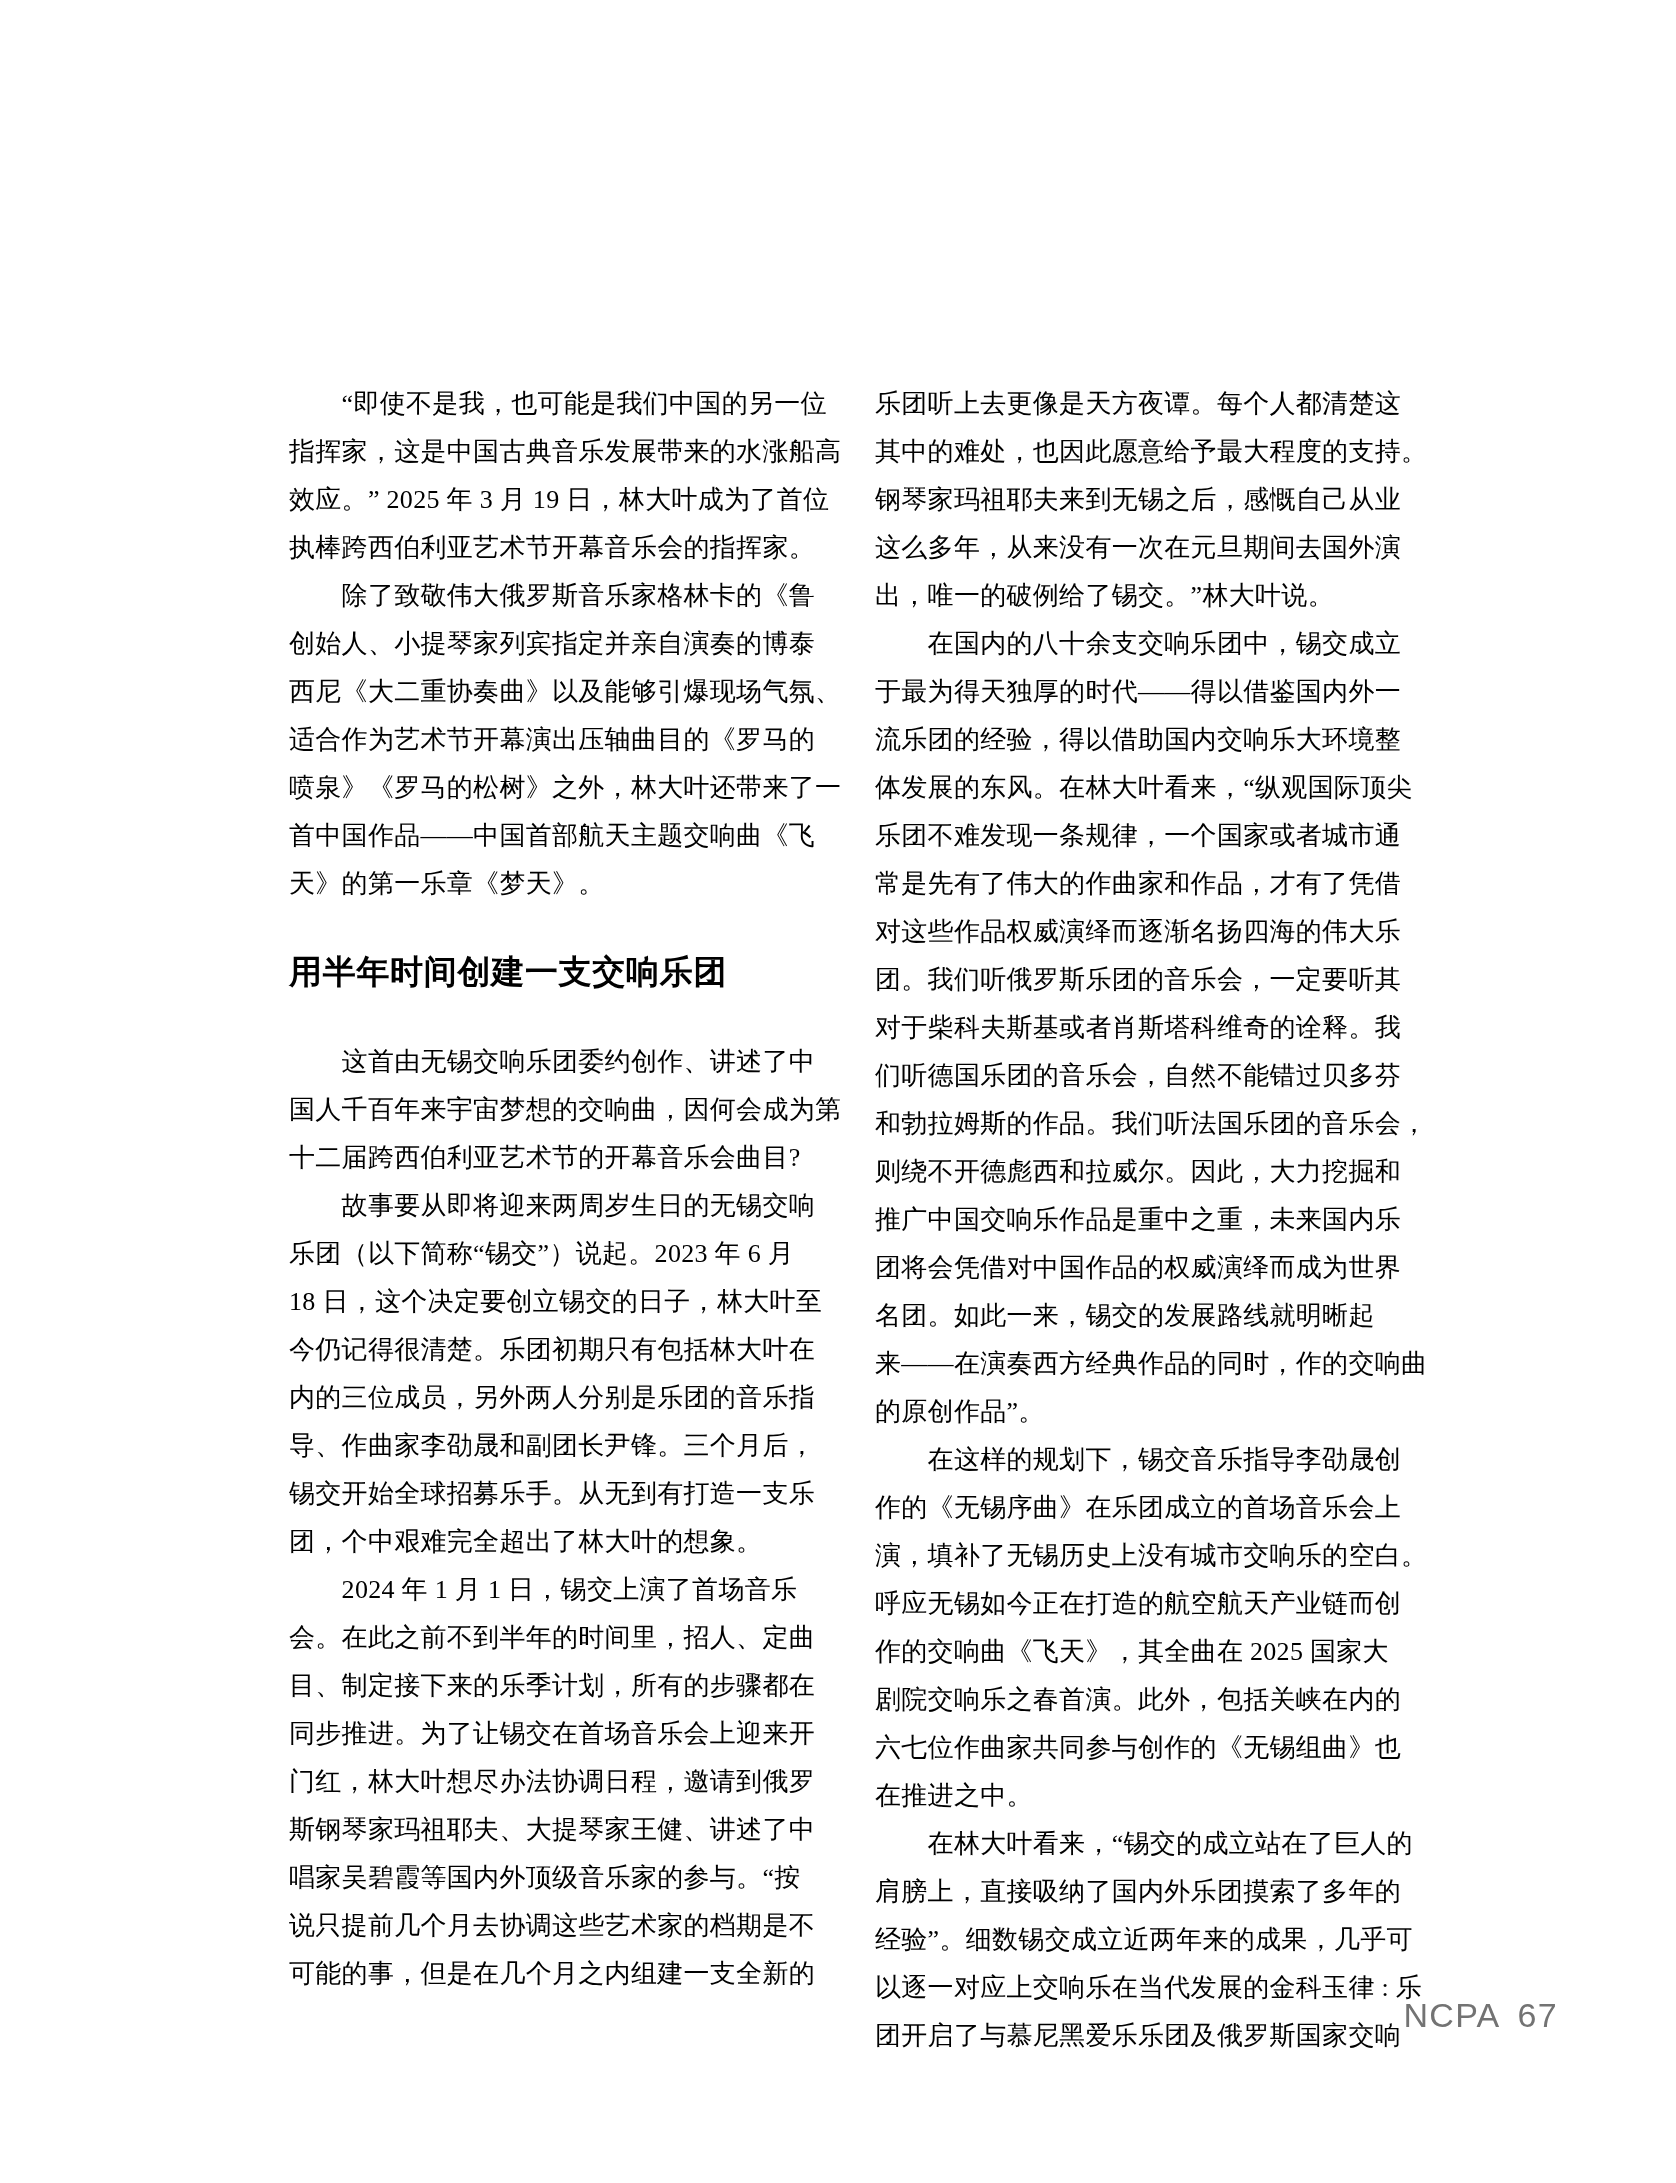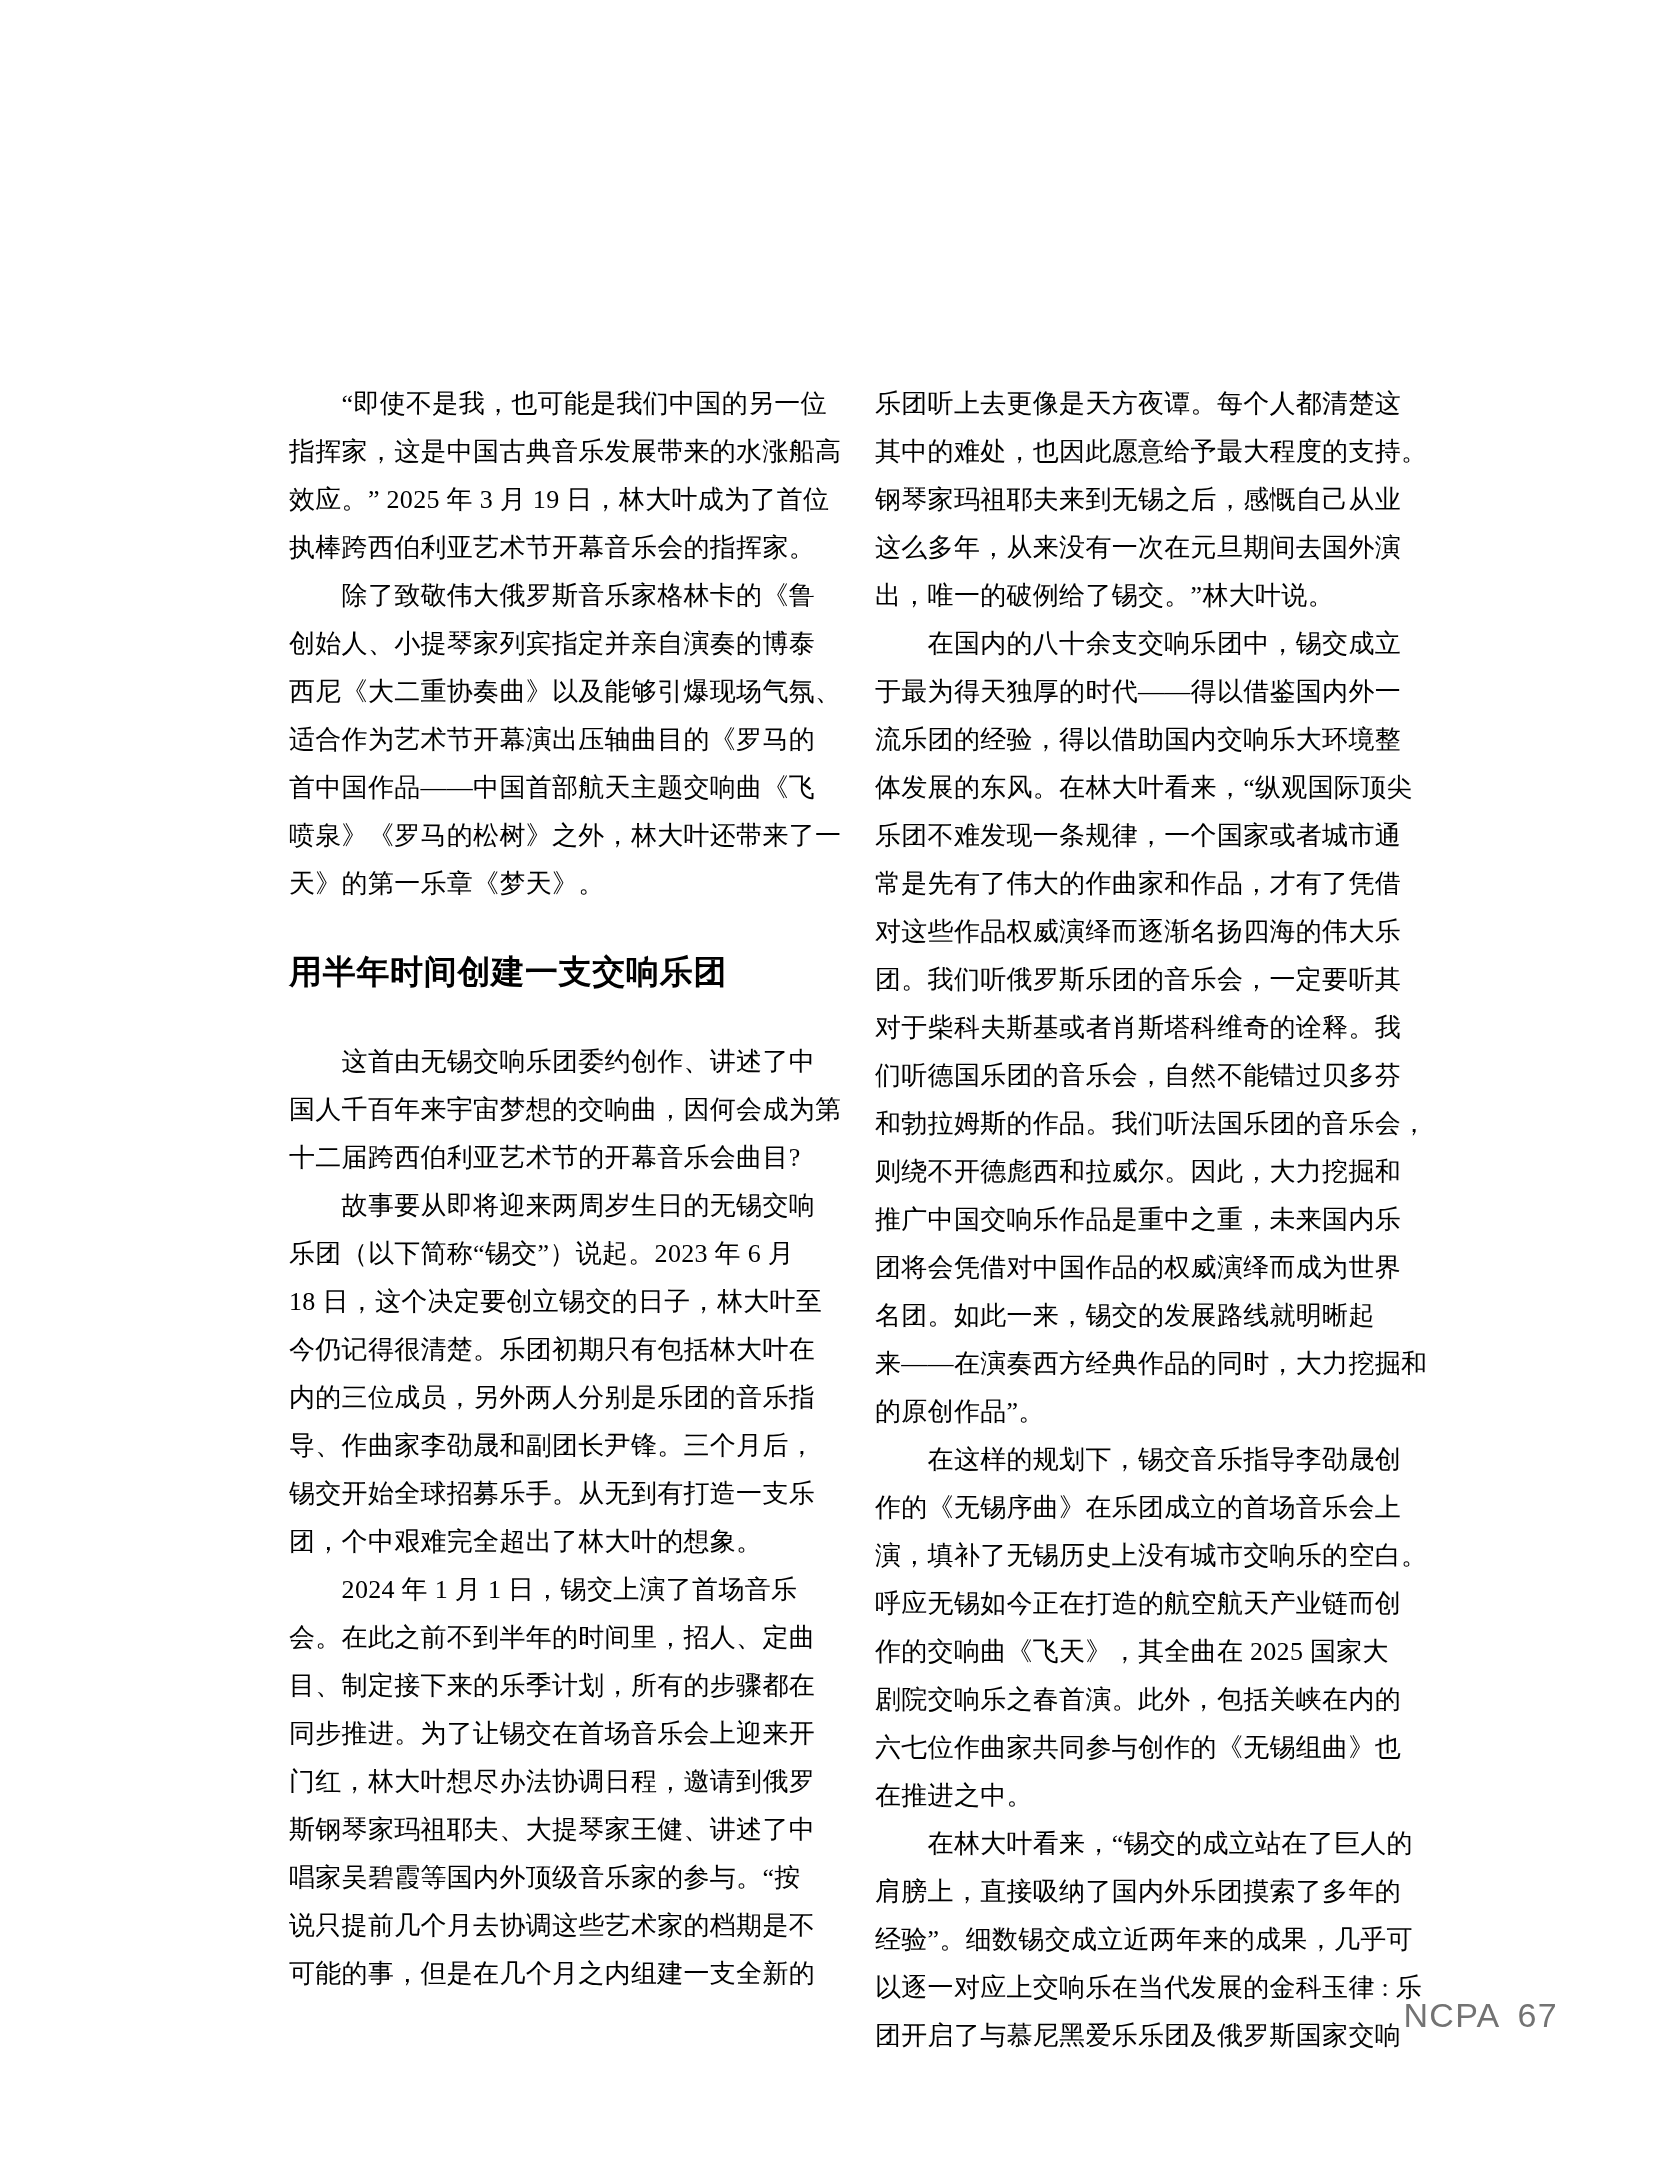--- a/index.html
+++ b/index.html
@@ -51,22 +51,22 @@
         <div class="line">　　“即使不是我，也可能是我们中国的另一位</div>
         <div class="line">指挥家，这是中国古典音乐发展带来的水涨船高</div>
         <div class="line">效应。” 2025 年 3 月 19 日，林大叶成为了首位</div>
         <div class="line">执棒跨西伯利亚艺术节开幕音乐会的指挥家。</div>
       </div>
       <div class="para">
         <div class="line">　　除了致敬伟大俄罗斯音乐家格林卡的《鲁</div>
         <div class="line">创始人、小提琴家列宾指定并亲自演奏的博泰</div>
         <div class="line">西尼《大二重协奏曲》以及能够引爆现场气氛、</div>
         <div class="line">适合作为艺术节开幕演出压轴曲目的《罗马的</div>
+        <div class="line">喷泉》《罗马的松树》之外，林大叶还带来了一</div>
         <div class="line">首中国作品——中国首部航天主题交响曲《飞</div>
-        <div class="line">喷泉》《罗马的松树》之外，林大叶还带来了一</div>
         <div class="line">天》的第一乐章《梦天》。</div>
       </div>
       <div class="section-heading">用半年时间创建一支交响乐团</div>
       <div class="para">
         <div class="line">　　这首由无锡交响乐团委约创作、讲述了中</div>
         <div class="line">国人千百年来宇宙梦想的交响曲，因何会成为第</div>
         <div class="line">十二届跨西伯利亚艺术节的开幕音乐会曲目?</div>
       </div>
       <div class="para">
         <div class="line">　　故事要从即将迎来两周岁生日的无锡交响</div>
@@ -107,21 +107,21 @@
         <div class="line">常是先有了伟大的作曲家和作品，才有了凭借</div>
         <div class="line">对这些作品权威演绎而逐渐名扬四海的伟大乐</div>
         <div class="line">团。我们听俄罗斯乐团的音乐会，一定要听其</div>
         <div class="line">对于柴科夫斯基或者肖斯塔科维奇的诠释。我</div>
         <div class="line">们听德国乐团的音乐会，自然不能错过贝多芬</div>
         <div class="line">和勃拉姆斯的作品。我们听法国乐团的音乐会，</div>
         <div class="line">则绕不开德彪西和拉威尔。因此，大力挖掘和</div>
         <div class="line">推广中国交响乐作品是重中之重，未来国内乐</div>
         <div class="line">团将会凭借对中国作品的权威演绎而成为世界</div>
         <div class="line">名团。如此一来，锡交的发展路线就明晰起</div>
-        <div class="line">来——在演奏西方经典作品的同时，大力挖掘和</div>
+        <div class="line">来——在演奏西方经典作品的同时，作的交响曲</div>
         <div class="line">的原创作品”。</div>
       </div>
       <div class="para">
         <div class="line">　　在这样的规划下，锡交音乐指导李劭晟创</div>
         <div class="line">作的《无锡序曲》在乐团成立的首场音乐会上</div>
         <div class="line">演，填补了无锡历史上没有城市交响乐的空白。</div>
         <div class="line">呼应无锡如今正在打造的航空航天产业链而创</div>
         <div class="line">作的交响曲《飞天》，其全曲在 2025 国家大</div>
         <div class="line">剧院交响乐之春首演。此外，包括关峡在内的</div>
         <div class="line">六七位作曲家共同参与创作的《无锡组曲》也</div>

